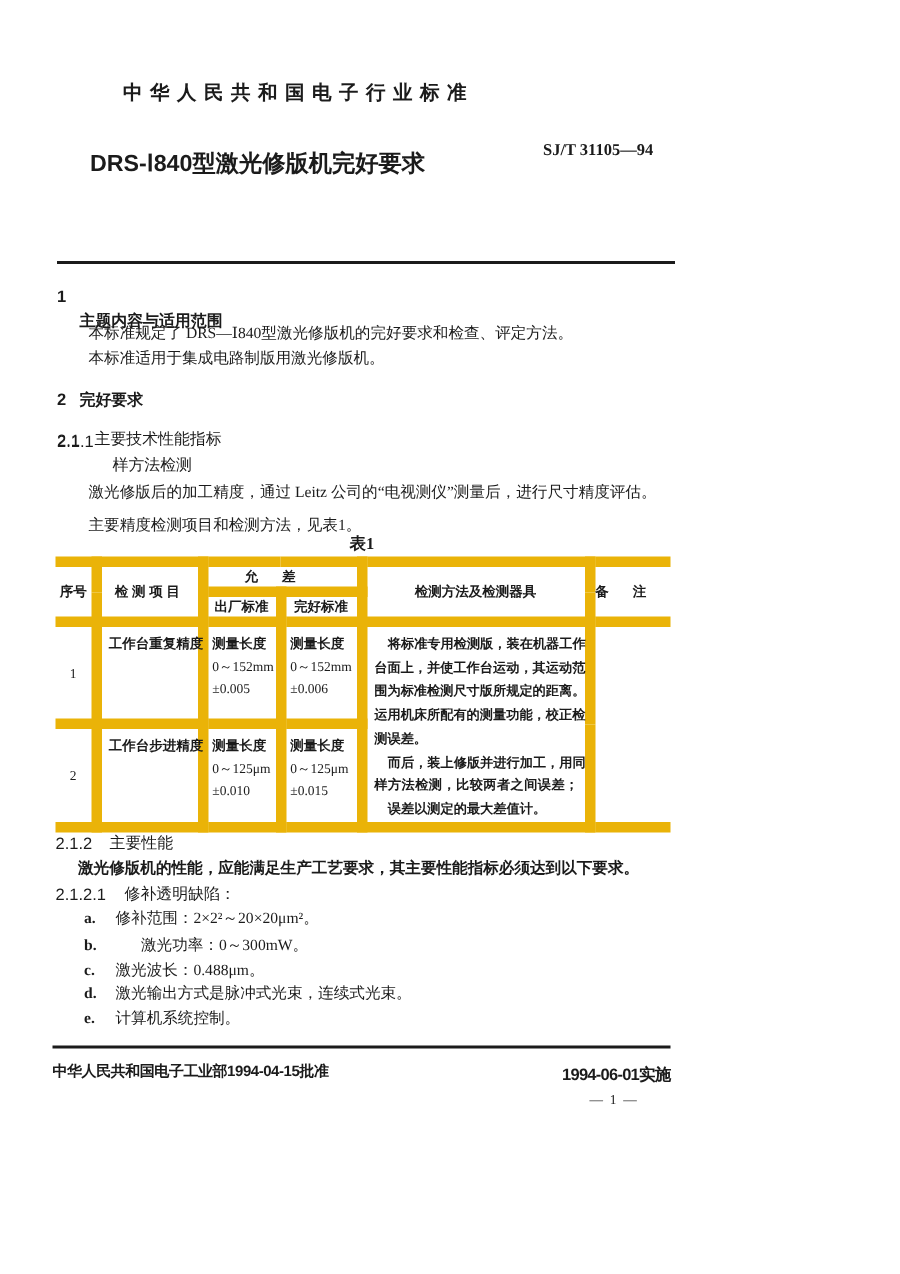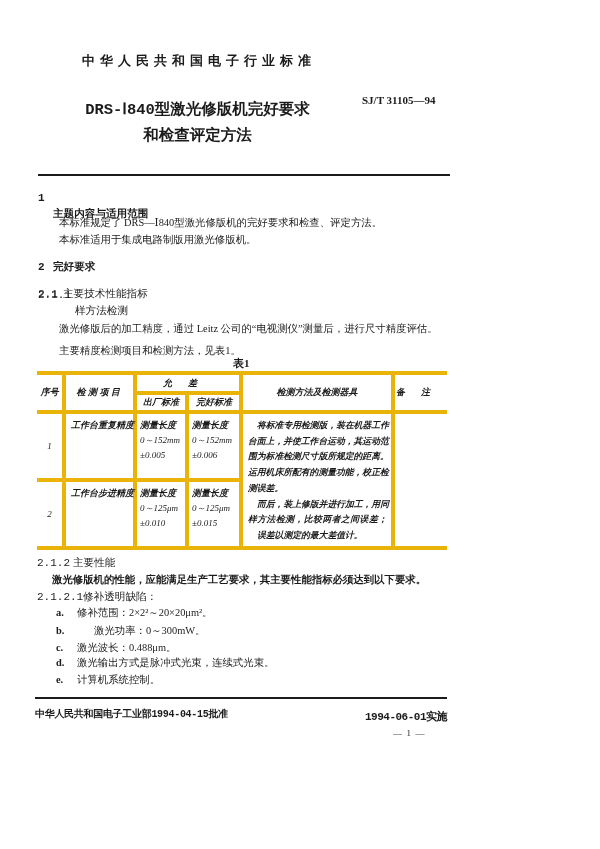--- a/index.html
+++ b/index.html
@@ -2,44 +2,44 @@
 <html><head>
 <meta charset="utf-8">
 <style>
   html, body { margin: 0; padding: 0; }
   body {
     width: 600px; height: 849px; position: relative; overflow: hidden;
     background: #ffffff; color: #1b1b1b;
     font-family: "Liberation Serif", "DejaVu Serif", serif;
   }
   .abs { position: absolute; white-space: nowrap; }
-  .sans { font-family: Liberation Mono, monospace; }
+  .sans { font-family: Liberation Sans, sans-serif; }
   .serif { font-family: "Liberation Serif", "DejaVu Serif", serif; }
   .bold { font-weight: bold; }
 
   .issuer { left: 82px; top: 53px; line-height: 18px; font-size: 13px; font-weight: bold; letter-spacing: 5px; }
-  .title-block { position: absolute; left: 60px; top: 97px; width: 275px; text-align: center; font-weight: bold; font-size: 15.5px; line-height: 26px; }
+  .title-block { position: absolute; left: 60px; top: 97px; width: 275px; text-align: left; font-weight: bold; font-size: 15.5px; line-height: 26px; }
   .title-block div { white-space: nowrap; }
   .std-no { left: 362px; top: 93px; line-height: 14px; font-size: 11px; font-weight: bold; }
 
   .rule { position: absolute; background: #1b1b1b; height: 2px; }
 
   .line { font-size: 10.4px; line-height: 14px; }
   .h-num { font-size: 11px; line-height: 14px; }
   .h-title { font-size: 10.6px; line-height: 14px; }
 
   .caption { left: 233px; top: 356px; font-size: 11px; line-height: 14px; font-weight: bold; }
 
   table.t1 {
     position: absolute; left: 37px; top: 371px;
     border-collapse: collapse; table-layout: fixed; width: 410px;
     border-top: 2px solid #1b1b1b; border-bottom: 2px solid #1b1b1b;
     font-size: 9px;
   }
-  table.t1 td { border: 4px solid #eab308; padding: 0; vertical-align: top; overflow: visible; white-space: nowrap; font-style: italic; }
+  table.t1 td { border: 7px solid #eab308; padding: 0; vertical-align: top; overflow: visible; white-space: nowrap; }
   table.t1 td.first { border-left: none; }
   table.t1 td.last { border-right: none; }
   table.t1 td.hd { vertical-align: middle; text-align: center; font-weight: bold; }
   table.t1 tr.h1 { height: 20px; }
   table.t1 tr.h2 { height: 19px; }
   table.t1 tr.r { height: 68px; }
   .sp2 { letter-spacing: 2.5px; }
   .sp-wide { letter-spacing: 16px; padding-left: 16px; }
   .cell-lines { padding: 4px 0 0 3px; line-height: 15px; }
   .item-cell { padding: 4px 0 0 5px; line-height: 15px; }
@@ -54,21 +54,20 @@
   .page-no { left: 393px; top: 726px; font-size: 9px; line-height: 14px; white-space: pre; }
 </style>
 </head>
 <body>
 
 <div>
 
   <div class="abs issuer sans">中华人民共和国电子行业标准</div>
   <div class="title-block sans">
     <div>DRS-Ⅰ840型激光修版机完好要求</div>
-    <div>和检查评定方法</div>
   </div>
   <div class="abs std-no serif">SJ/T 31105—94</div>
 
   <div class="rule" style="left:38px; top:174px; width:412px;"></div>
 
   <span class="abs h-num sans bold" style="left:38px; top:191px;">1</span>
   <span class="abs h-title sans bold" style="left:53px; top:191px;margin-top:16px;">主题内容与适用范围</span>
   <div class="abs line" style="left:59px; top:216px;">本标准规定了 DRS—Ⅰ840型激光修版机的完好要求和检查、评定方法。</div>
   <div class="abs line" style="left:59px; top:233px;">本标准适用于集成电路制版用激光修版机。</div>
 

